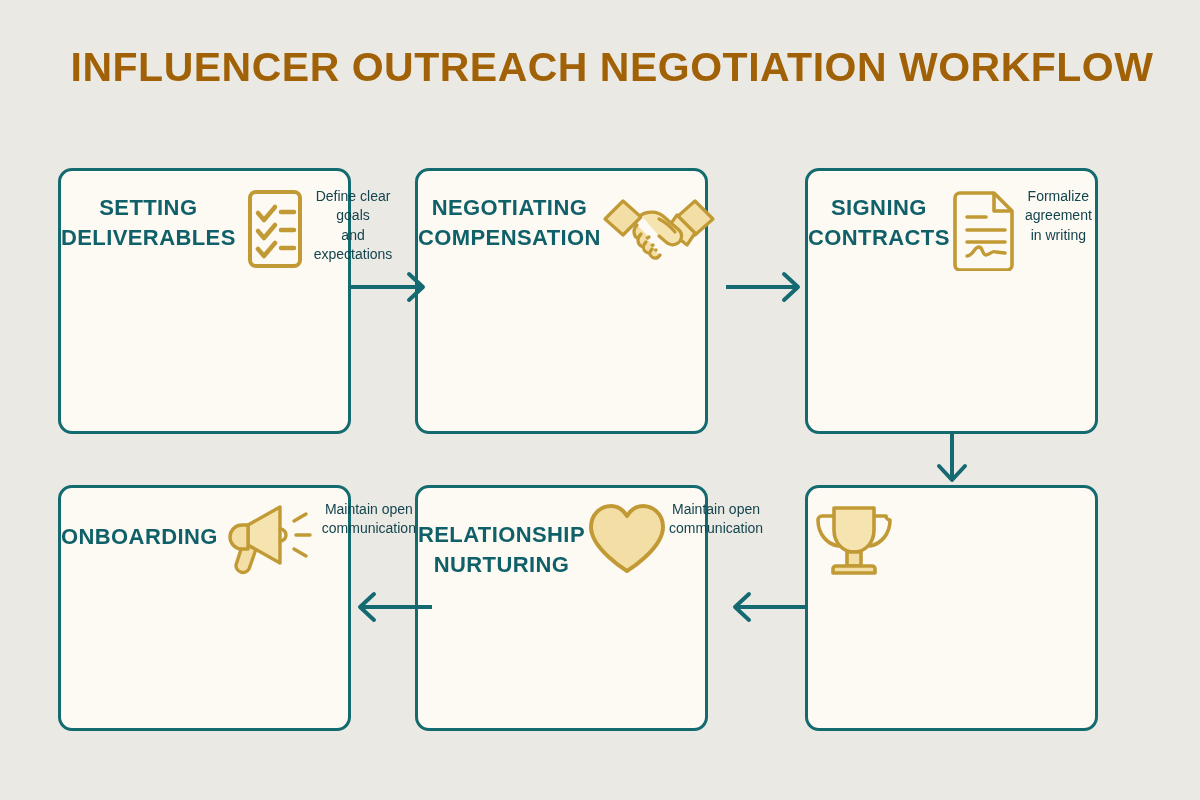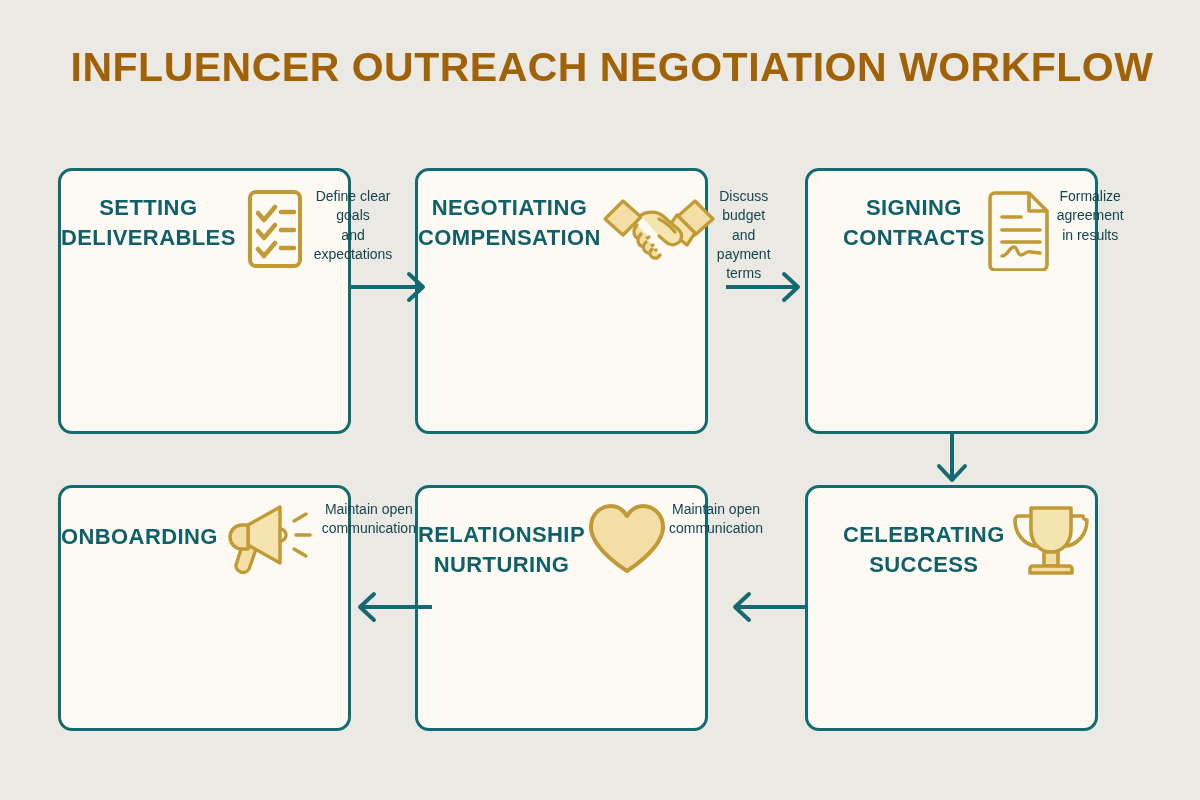--- a/index.html
+++ b/index.html
@@ -72,21 +72,21 @@
   .row-top .card-desc  { margin-top: 16px; }
 
   
   .row-bot { top: 485px; width: 293px; height: 246px; }
   .row-bot .card-title { margin-top: 32px; }
   .row-bot .card-icon  { margin-top: 12px; height: 78px; }
   .row-bot .card-desc  { margin-top: 12px; }
 
   .col-1 { left: 58px; }
   .col-2 { left: 415px; }
-  .col-3 { left: 805px; padding-left: 35px; }
+  .col-3 { left: 805px; }
 
   
   .card.one-line .card-title { margin-top: 34px; }
 
   
   .arrow {
     position: absolute;
   }
   .arrow svg { display: block; }
 </style>
@@ -131,40 +131,38 @@
 
         <path d="M36 36 C32 40 32 46 36 49 C40 52 45 51 48 48" fill="#f3dfa6"></path>
         <path d="M40 45 C36 49 36 54 40 57 C44 60 49 59 52 56" fill="#f3dfa6"></path>
         <path d="M45 53 C41 57 42 61 45 63 C48 65 52 64 55 61" fill="#f3dfa6"></path>
         <path d="M51 60 C48 63 48 66 51 68 C54 70 57 69 59 66" fill="#f3dfa6"></path>
 
         <path d="M58 30 C64 33 70 38 74 43" fill="none"></path>
       </g>
     </svg>
   </div>
-  <div class="card-desc">Discuss budget
-and payment terms</div>
 </div>
 
 <div class="card row-top col-3">
   <div class="card-title">SIGNING
 CONTRACTS</div>
   <div class="card-icon">
     <svg width="72" height="84" viewBox="0 0 72 84">
       <path d="M10 6 h34 l18 18 v54 a5 5 0 0 1 -5 5 h-47 a5 5 0 0 1 -5 -5
                v-67 a5 5 0 0 1 5 -5 z" fill="none" stroke="#c19a35" stroke-width="3.6" stroke-linejoin="round"></path>
       <path d="M44 6 v18 h18" fill="none" stroke="#c19a35" stroke-width="3.6" stroke-linejoin="round"></path>
       <line x1="17" y1="30" x2="36" y2="30" stroke="#c19a35" stroke-width="3.6" stroke-linecap="round"></line>
       <line x1="17" y1="43" x2="55" y2="43" stroke="#c19a35" stroke-width="3.6" stroke-linecap="round"></line>
       <line x1="17" y1="55" x2="55" y2="55" stroke="#c19a35" stroke-width="3.6" stroke-linecap="round"></line>
       <path d="M17 69 C23 69 24 60 29 60 C33 60 32 68 36 68 C40 68 42 63 46 65 L55 66" fill="none" stroke="#c19a35" stroke-width="3.4" stroke-linecap="round" stroke-linejoin="round"></path>
     </svg>
   </div>
   <div class="card-desc">Formalize agreement
-in results</div>
+in writing</div>
 </div>
 
 <div class="card row-bot col-1 one-line">
   <div class="card-title">ONBOARDING</div>
   <div class="card-icon">
     <svg width="104" height="80" viewBox="0 0 104 80">
       <g stroke="#c19a35" stroke-width="3.4" stroke-linejoin="round" stroke-linecap="round">
 
         <path d="M25 44 L18 66 a7 7 0 0 0 13 4 L38 50 Z" fill="#f3dfa6"></path>
 
@@ -191,22 +189,20 @@
     <svg width="84" height="76" viewBox="0 0 84 76">
       <path d="M42 70 C42 70 6 48 6 26 C6 13 16 5 26 5 C34 5 39 10 42 15
                C45 10 50 5 58 5 C68 5 78 13 78 26 C78 48 42 70 42 70 Z" fill="#f3dfa6" stroke="#c19a35" stroke-width="4" stroke-linejoin="round"></path>
     </svg>
   </div>
   <div class="card-desc">Maintain open
 communication</div>
 </div>
 
 <div class="card row-bot col-3">
-  <div class="card-title">CELEBRATING
-SUCCESS</div>
   <div class="card-icon">
     <svg width="92" height="78" viewBox="0 0 92 78">
       <g stroke="#c19a35" stroke-width="3.6" stroke-linejoin="round" stroke-linecap="round">
 
         <path d="M28 16 H14 a4 4 0 0 0 -4 4 c0 14 9 24 20 26" fill="none"></path>
 
         <path d="M64 16 H78 a4 4 0 0 0 4 4 c0 14 -9 24 -20 26" fill="none"></path>
 
         <path d="M26 8 h40 v22 c0 13 -9 22 -20 22 c-11 0 -20 -9 -20 -22 Z" fill="#f5e3b0"></path>
 

